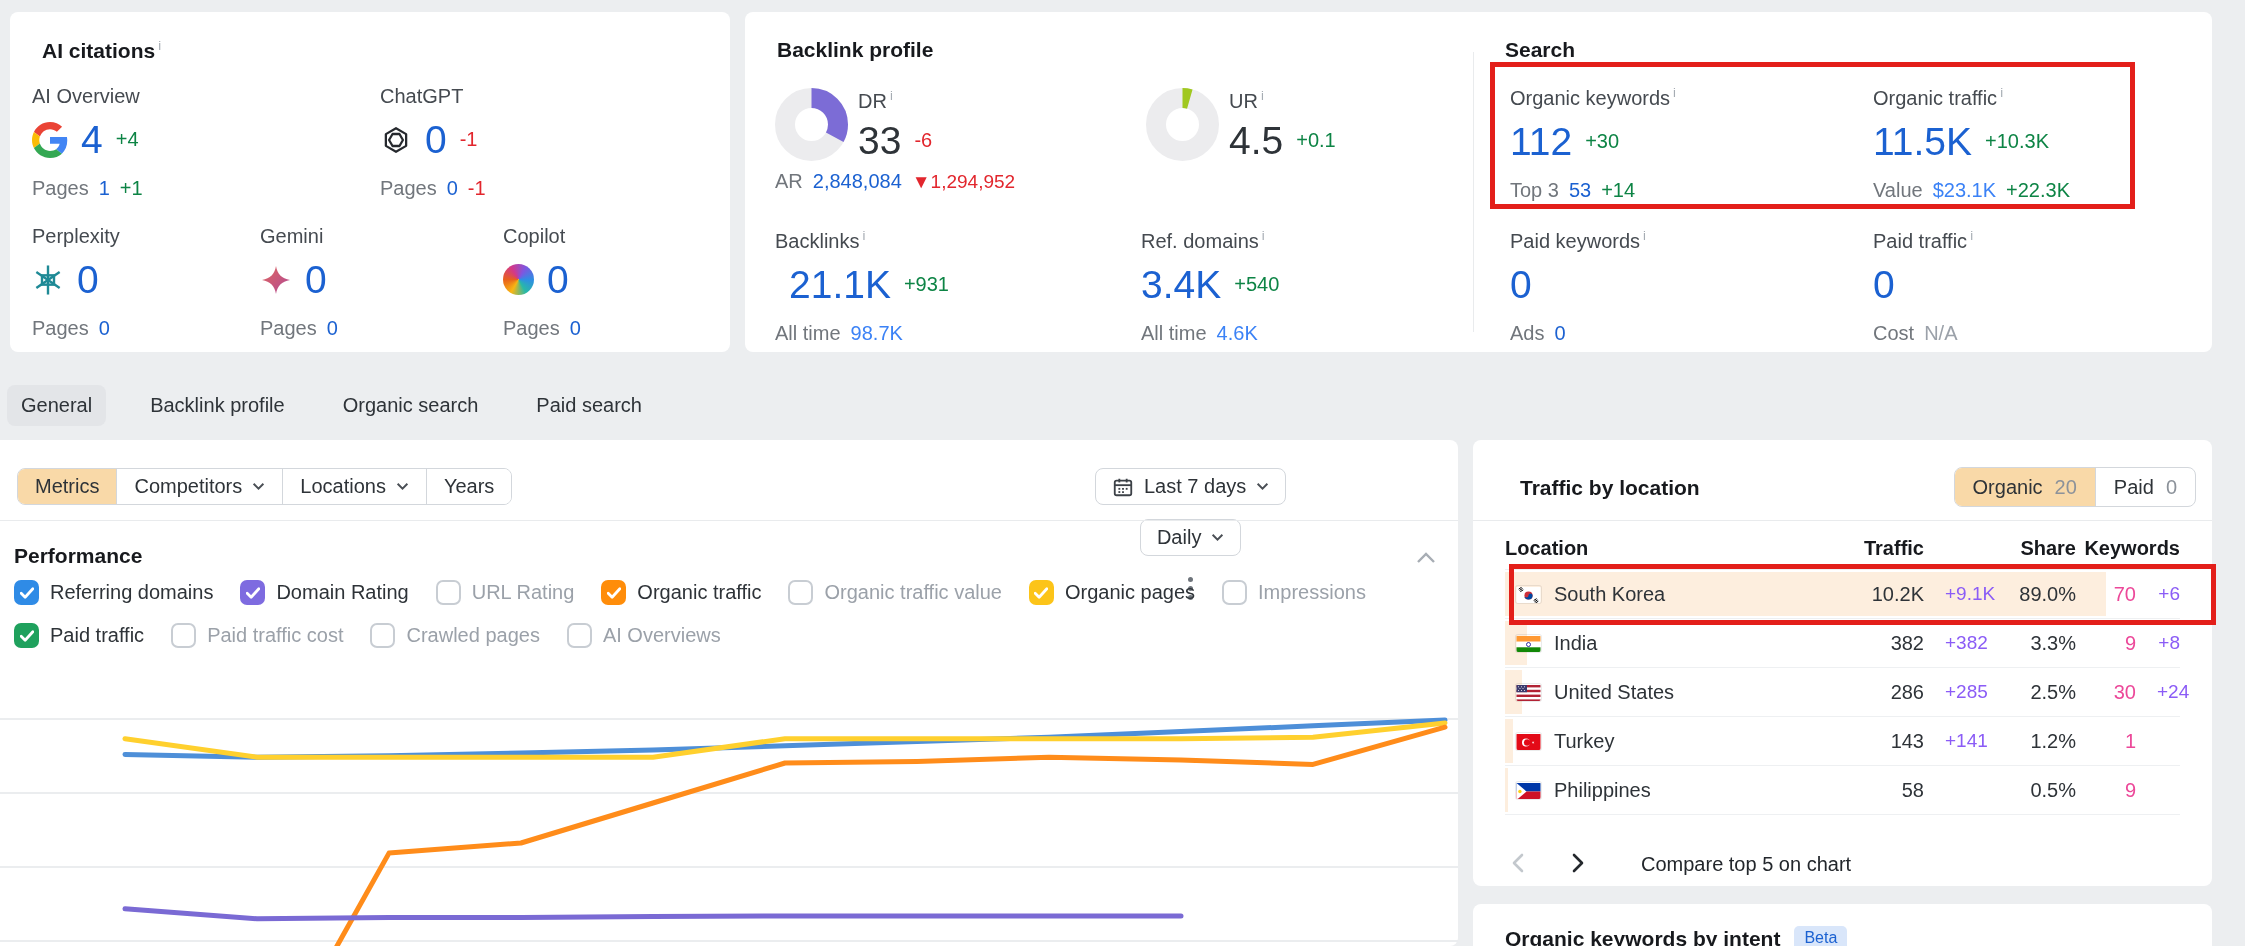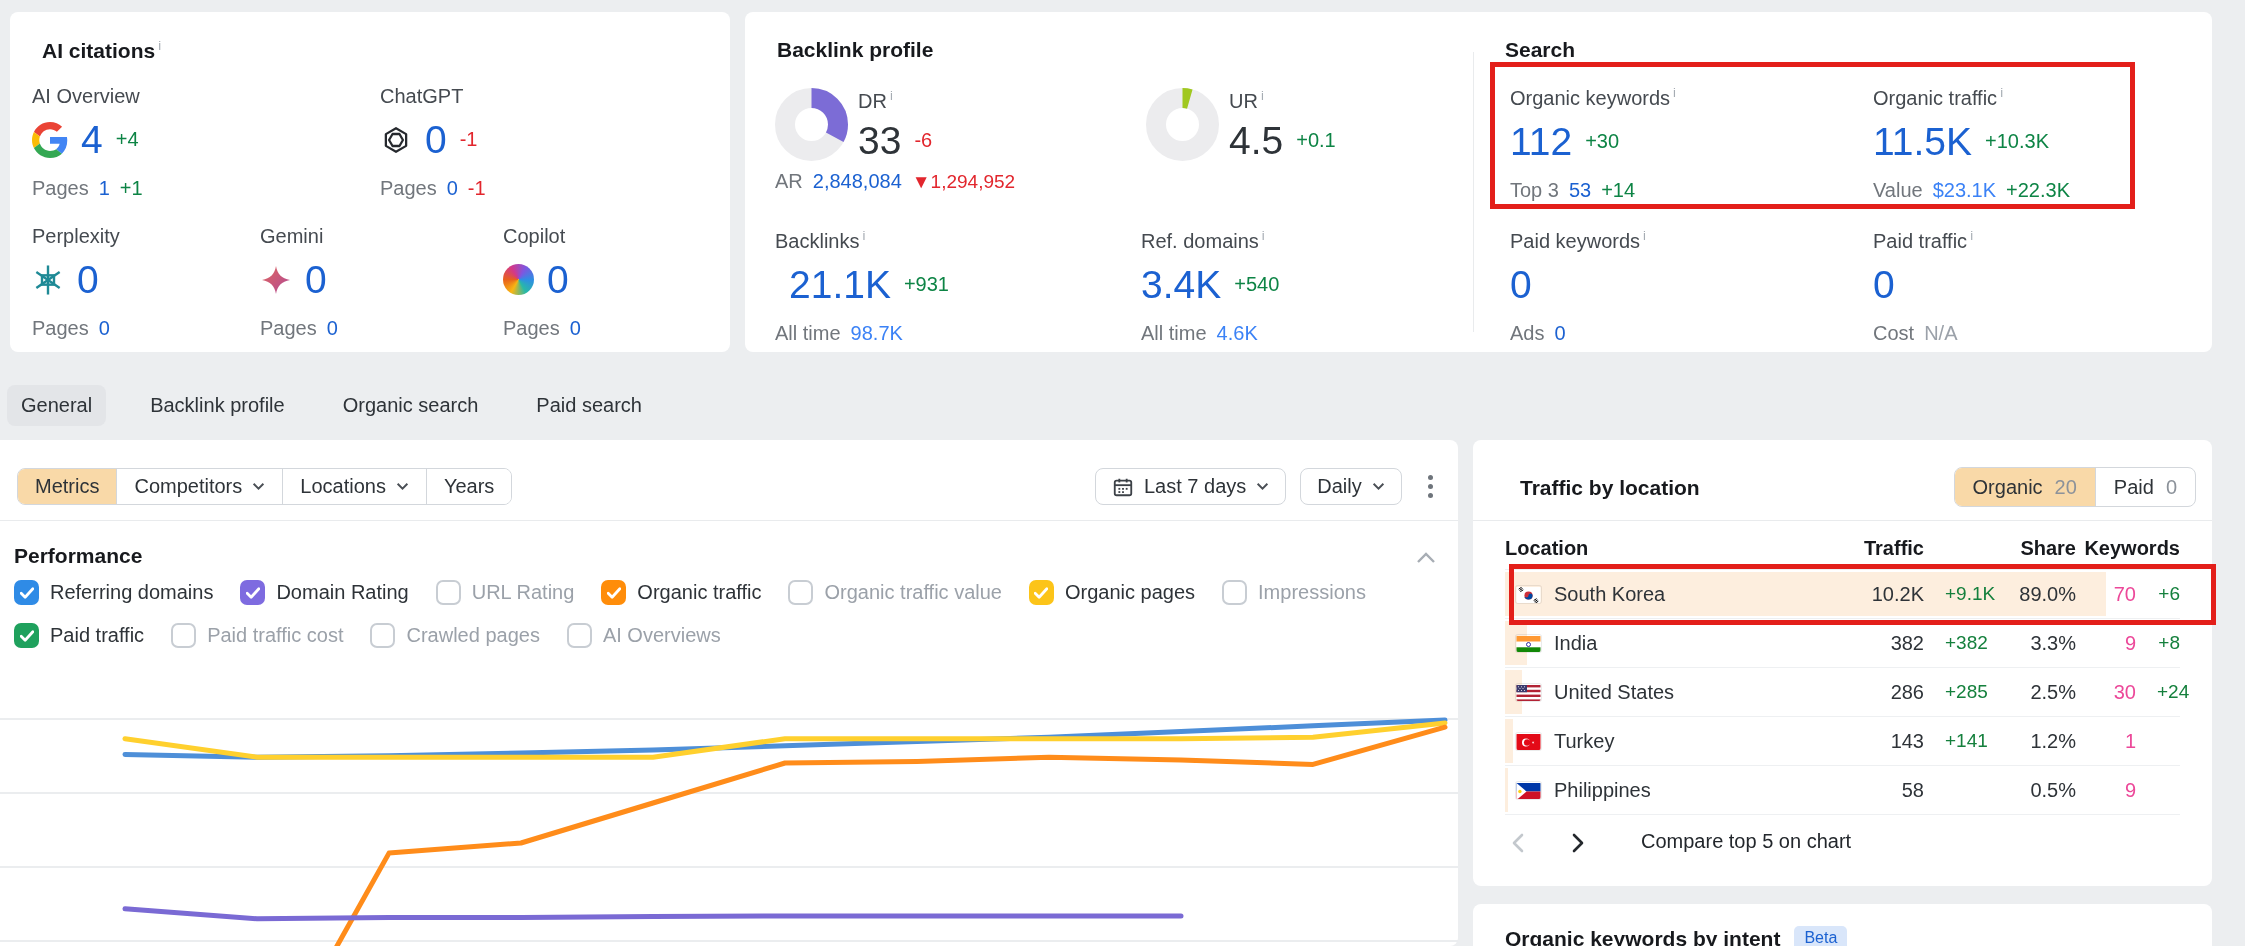--- a/index.html
+++ b/index.html
@@ -60,24 +60,24 @@
 
   
   .tbl { position:absolute; left:32px; right:32px; top:88px; }
   .t-head { display:grid; grid-template-columns:1fr 100px 72px 80px 60px 44px; height:42px; align-items:center; font-size:20px; font-weight:700; color:#17191d; border-bottom:1px solid #eef0f2; }
   .t-row { position:relative; display:grid; grid-template-columns:1fr 100px 72px 80px 60px 44px; height:49px; align-items:center; font-size:20px; color:#2e3338; border-bottom:1px solid #eef0f2; cursor:pointer; }
   .share-bar { position:absolute; left:0; top:2px; bottom:2px; background:#fdeede; z-index:0; }
   .t-cell { position:relative; z-index:1;margin-left:11px; }
   .r { text-align:right; }
   .loc { display:flex; align-items:center; gap:13px; }
   .flag { width:25px; height:17px; border-radius:2px; box-shadow:0 0 0 1px rgba(0,0,0,.08); overflow:hidden; flex:none; }
-  .t-delta { font-size:19px; color:#15803d; padding-left:10px; }
+  .t-delta { font-size:19px; color:#8b5cf6; padding-left:10px; }
   .kw { color:#ec4899; }
 
-  .pager { position:absolute; left:32px; right:32px; top:390px; height:46px; display:flex; align-items:flex-start; gap:34px; }
+  .pager { position:absolute; left:32px; right:32px; top:390px; height:46px; display:flex; align-items:flex-end; gap:34px; }
   .pg-btn { width:26px; height:26px; display:flex; align-items:center; justify-content:center; cursor:pointer; }
   .compare { font-size:20px; color:#23272c; margin-left:16px; cursor:pointer; }
 
   
   .toggle { position:absolute; right:16px; top:27px; height:40px; display:flex; border:1px solid #d3d7dc; border-radius:8px; overflow:hidden; background:#fff; }
   .tg-seg { display:flex; align-items:center; gap:12px; padding:0 18px; font-size:20px; color:#2e3338; cursor:pointer; }
   .tg-seg .cnt { color:#8c929a; }
   .tg-seg.peach { background:#f9d9a8; }
   .tg-seg + .tg-seg { border-left:1px solid #d3d7dc; }
 
@@ -318,21 +318,21 @@
         <span>Locations</span>
         <svg width="13" height="9" viewBox="0 0 12 8" fill="none" stroke="#4a4f55" stroke-width="1.8">
             <polyline points="1.5,1.5 6,6 10.5,1.5"></polyline>
           </svg>
       </div>
       <div class="btn-seg">
           <span>Years</span>
         </div>
     </div>
 
-    <div class="abs" style="left:1095px;top:28px;display:flex;gap:14px;align-items:center;">
+    <div class="abs" style="left:1095px;top:28px;display:flex;gap:14px;align-items:center;flex-direction:column;">
       <div class="btn">
         <svg width="22" height="22" viewBox="0 0 24 24" fill="none" stroke="#3c4147" stroke-width="2">
             <rect x="3" y="5" width="18" height="16" rx="2"></rect>
             <line x1="3" y1="10" x2="21" y2="10"></line>
             <line x1="8" y1="3" x2="8" y2="7"></line>
             <line x1="16" y1="3" x2="16" y2="7"></line>
             <line x1="7" y1="14" x2="9" y2="14"></line>
             <line x1="11" y1="14" x2="13" y2="14"></line>
             <line x1="15" y1="14" x2="17" y2="14"></line>
             <line x1="7" y1="17.5" x2="9" y2="17.5"></line>

